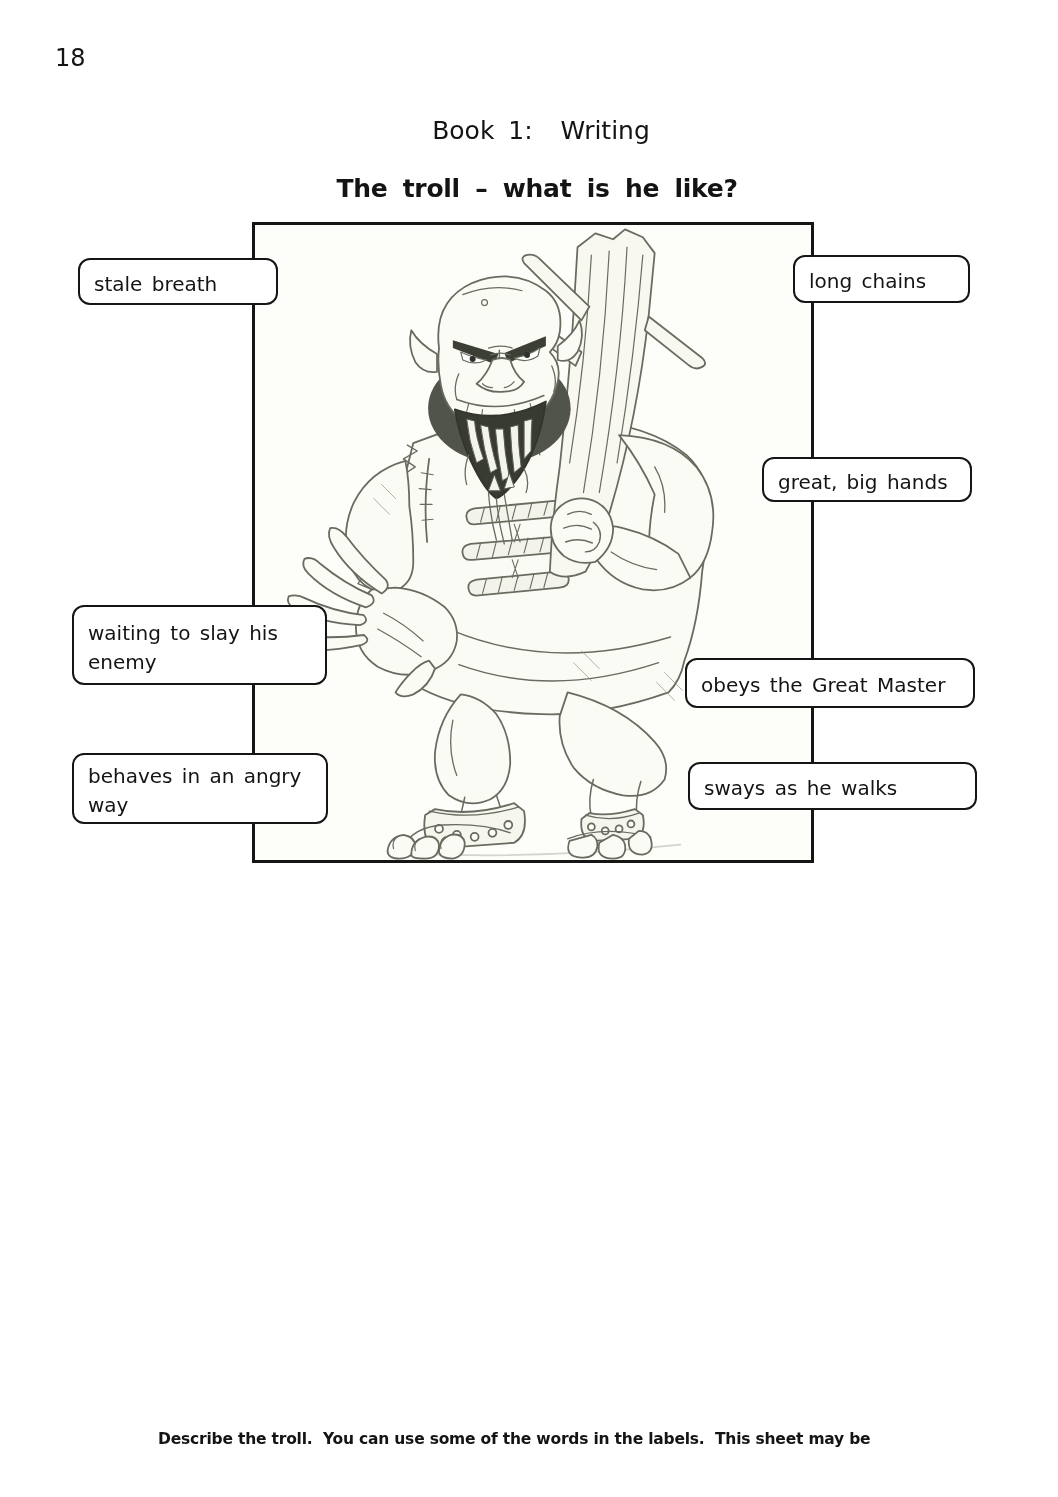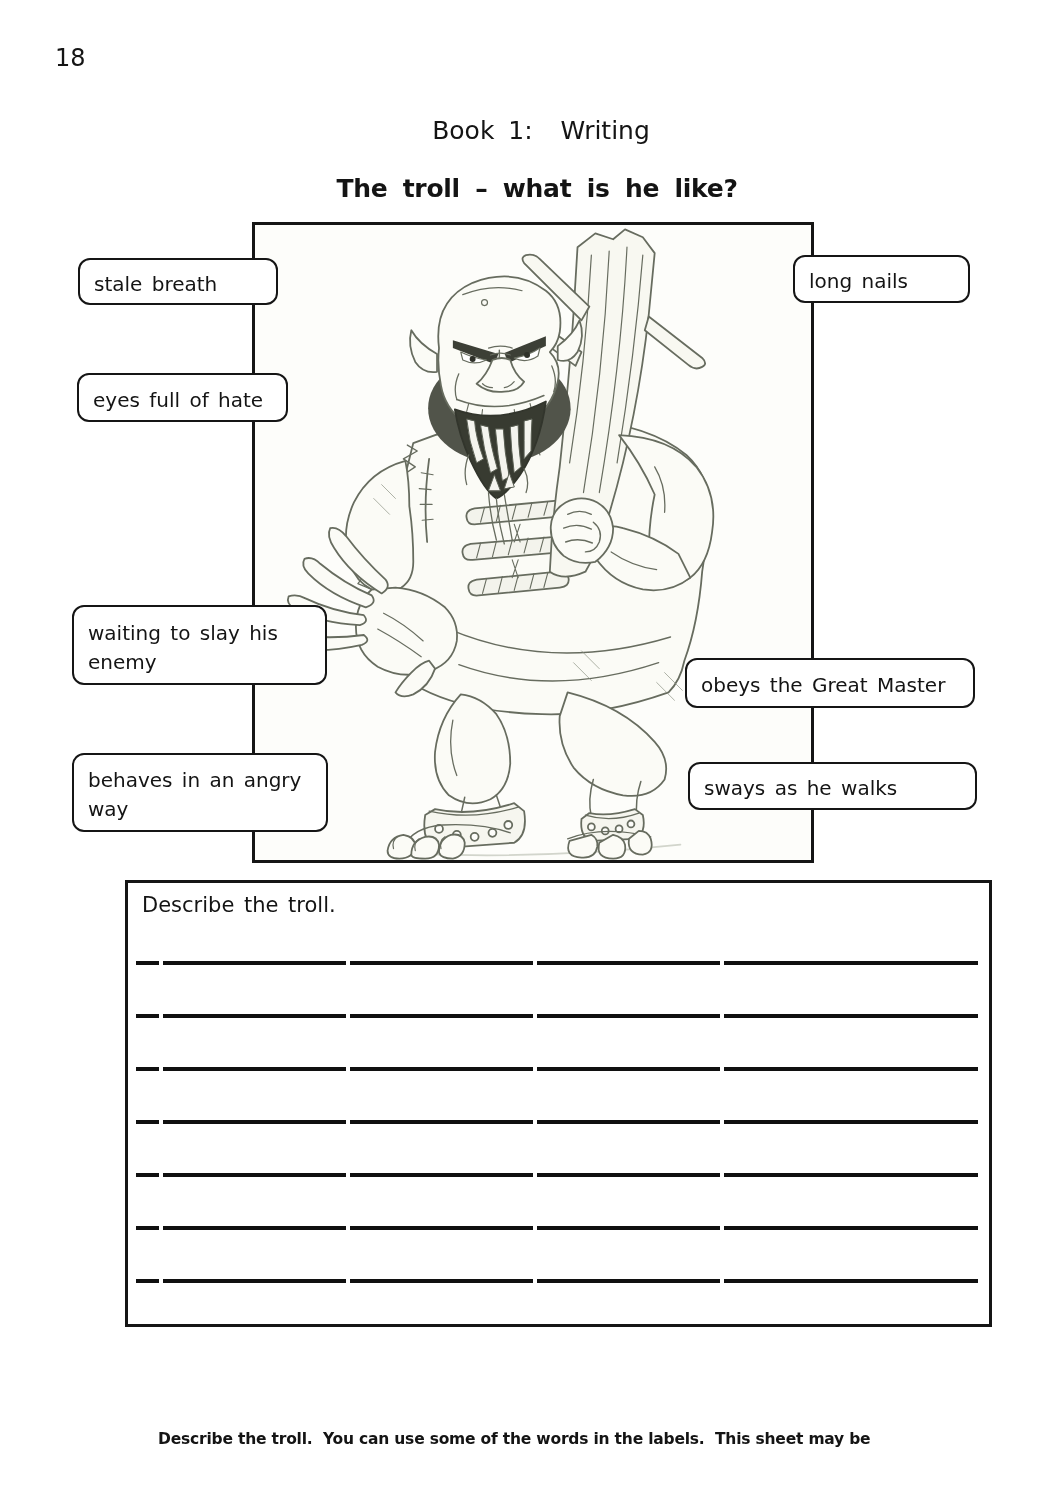--- a/index.html
+++ b/index.html
@@ -161,51 +161,39 @@
 
       <g stroke="#8b9183" stroke-width="1" opacity="0.7">
         <path d="M414 452 L432 470 M406 462 L424 480 M128 262 L142 276 M120 276 L136 292 M330 430 L348 448 M322 442 L340 460"></path>
       </g>
     </svg>
   </div>
 
   <div class="label-box" style="left:78px;top:258px;width:200px;height:47px">
     <span>stale breath</span>
   </div>
-  <div class="label-box" style="left:77px;top:373px;width:211px;height:49px">
-    <span>eyes full of hate</span>
-  </div>
   <div class="label-box" style="left:72px;top:605px;width:255px;height:80px">
     <span>waiting to slay his enemy</span>
   </div>
-  <div class="label-box" style="left:72px;top:753px;width:256px;height:79px">
+  <div class="label-box" style="left:72px;top:753px;width:256px;height:71px">
     <span>behaves in an angry way</span>
   </div>
 
   <div class="label-box" style="left:793px;top:255px;width:177px;height:48px">
-    <span>long nails</span>
+    <span>long chains</span>
+  </div>
+  <div class="label-box" style="left:762px;top:457px;width:210px;height:45px">
+    <span>great, big hands</span>
   </div>
   <div class="label-box" style="left:685px;top:658px;width:290px;height:50px">
     <span>obeys the Great Master</span>
   </div>
   <div class="label-box" style="left:688px;top:762px;width:289px;height:48px">
     <span>sways as he walks</span>
   </div>
 
-  <div class="writing-box">
-    <div class="prompt">Describe the troll.</div>
-    <div class="lines">
-        <div class="write-line"></div>
-        <div class="write-line"></div>
-        <div class="write-line"></div>
-        <div class="write-line"></div>
-        <div class="write-line"></div>
-        <div class="write-line"></div>
-        <div class="write-line"></div>
-      </div>
-  </div>
 
   <div class="footer">
     <div>Describe the troll.  You can use some of the words in the labels.  This sheet may be</div>
     
   </div>
 
 </div>
 
 </body></html>

